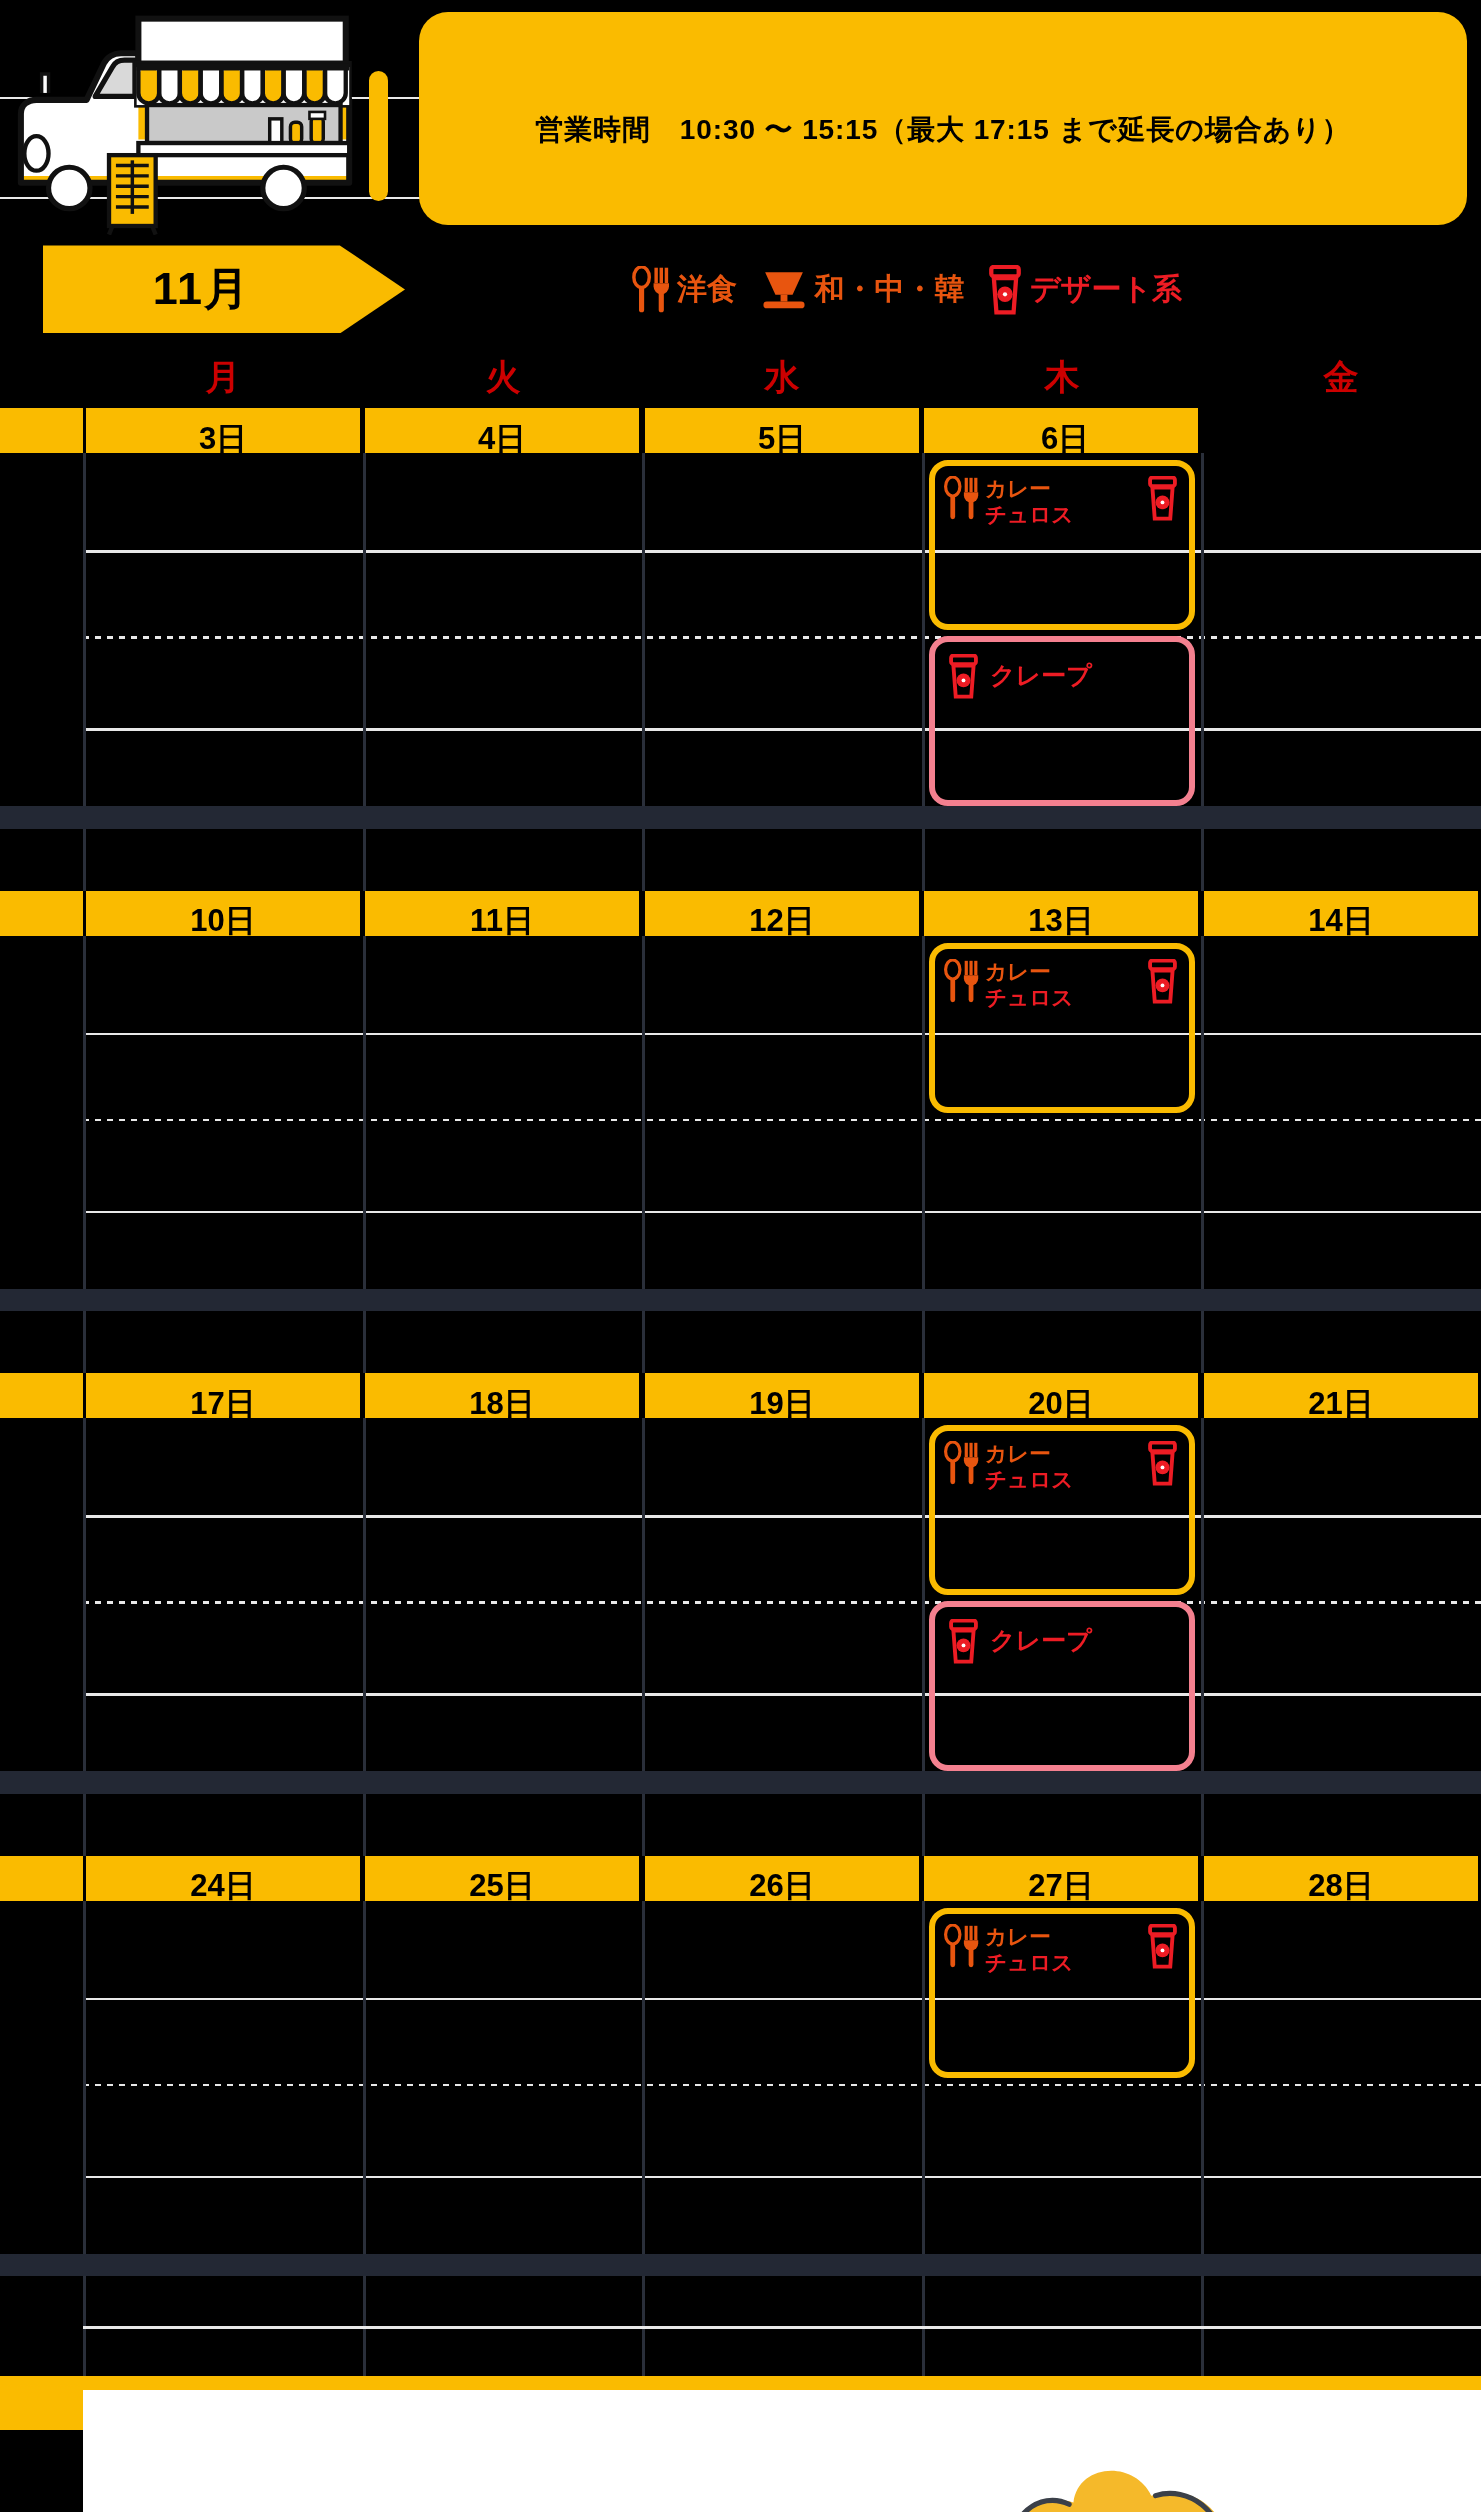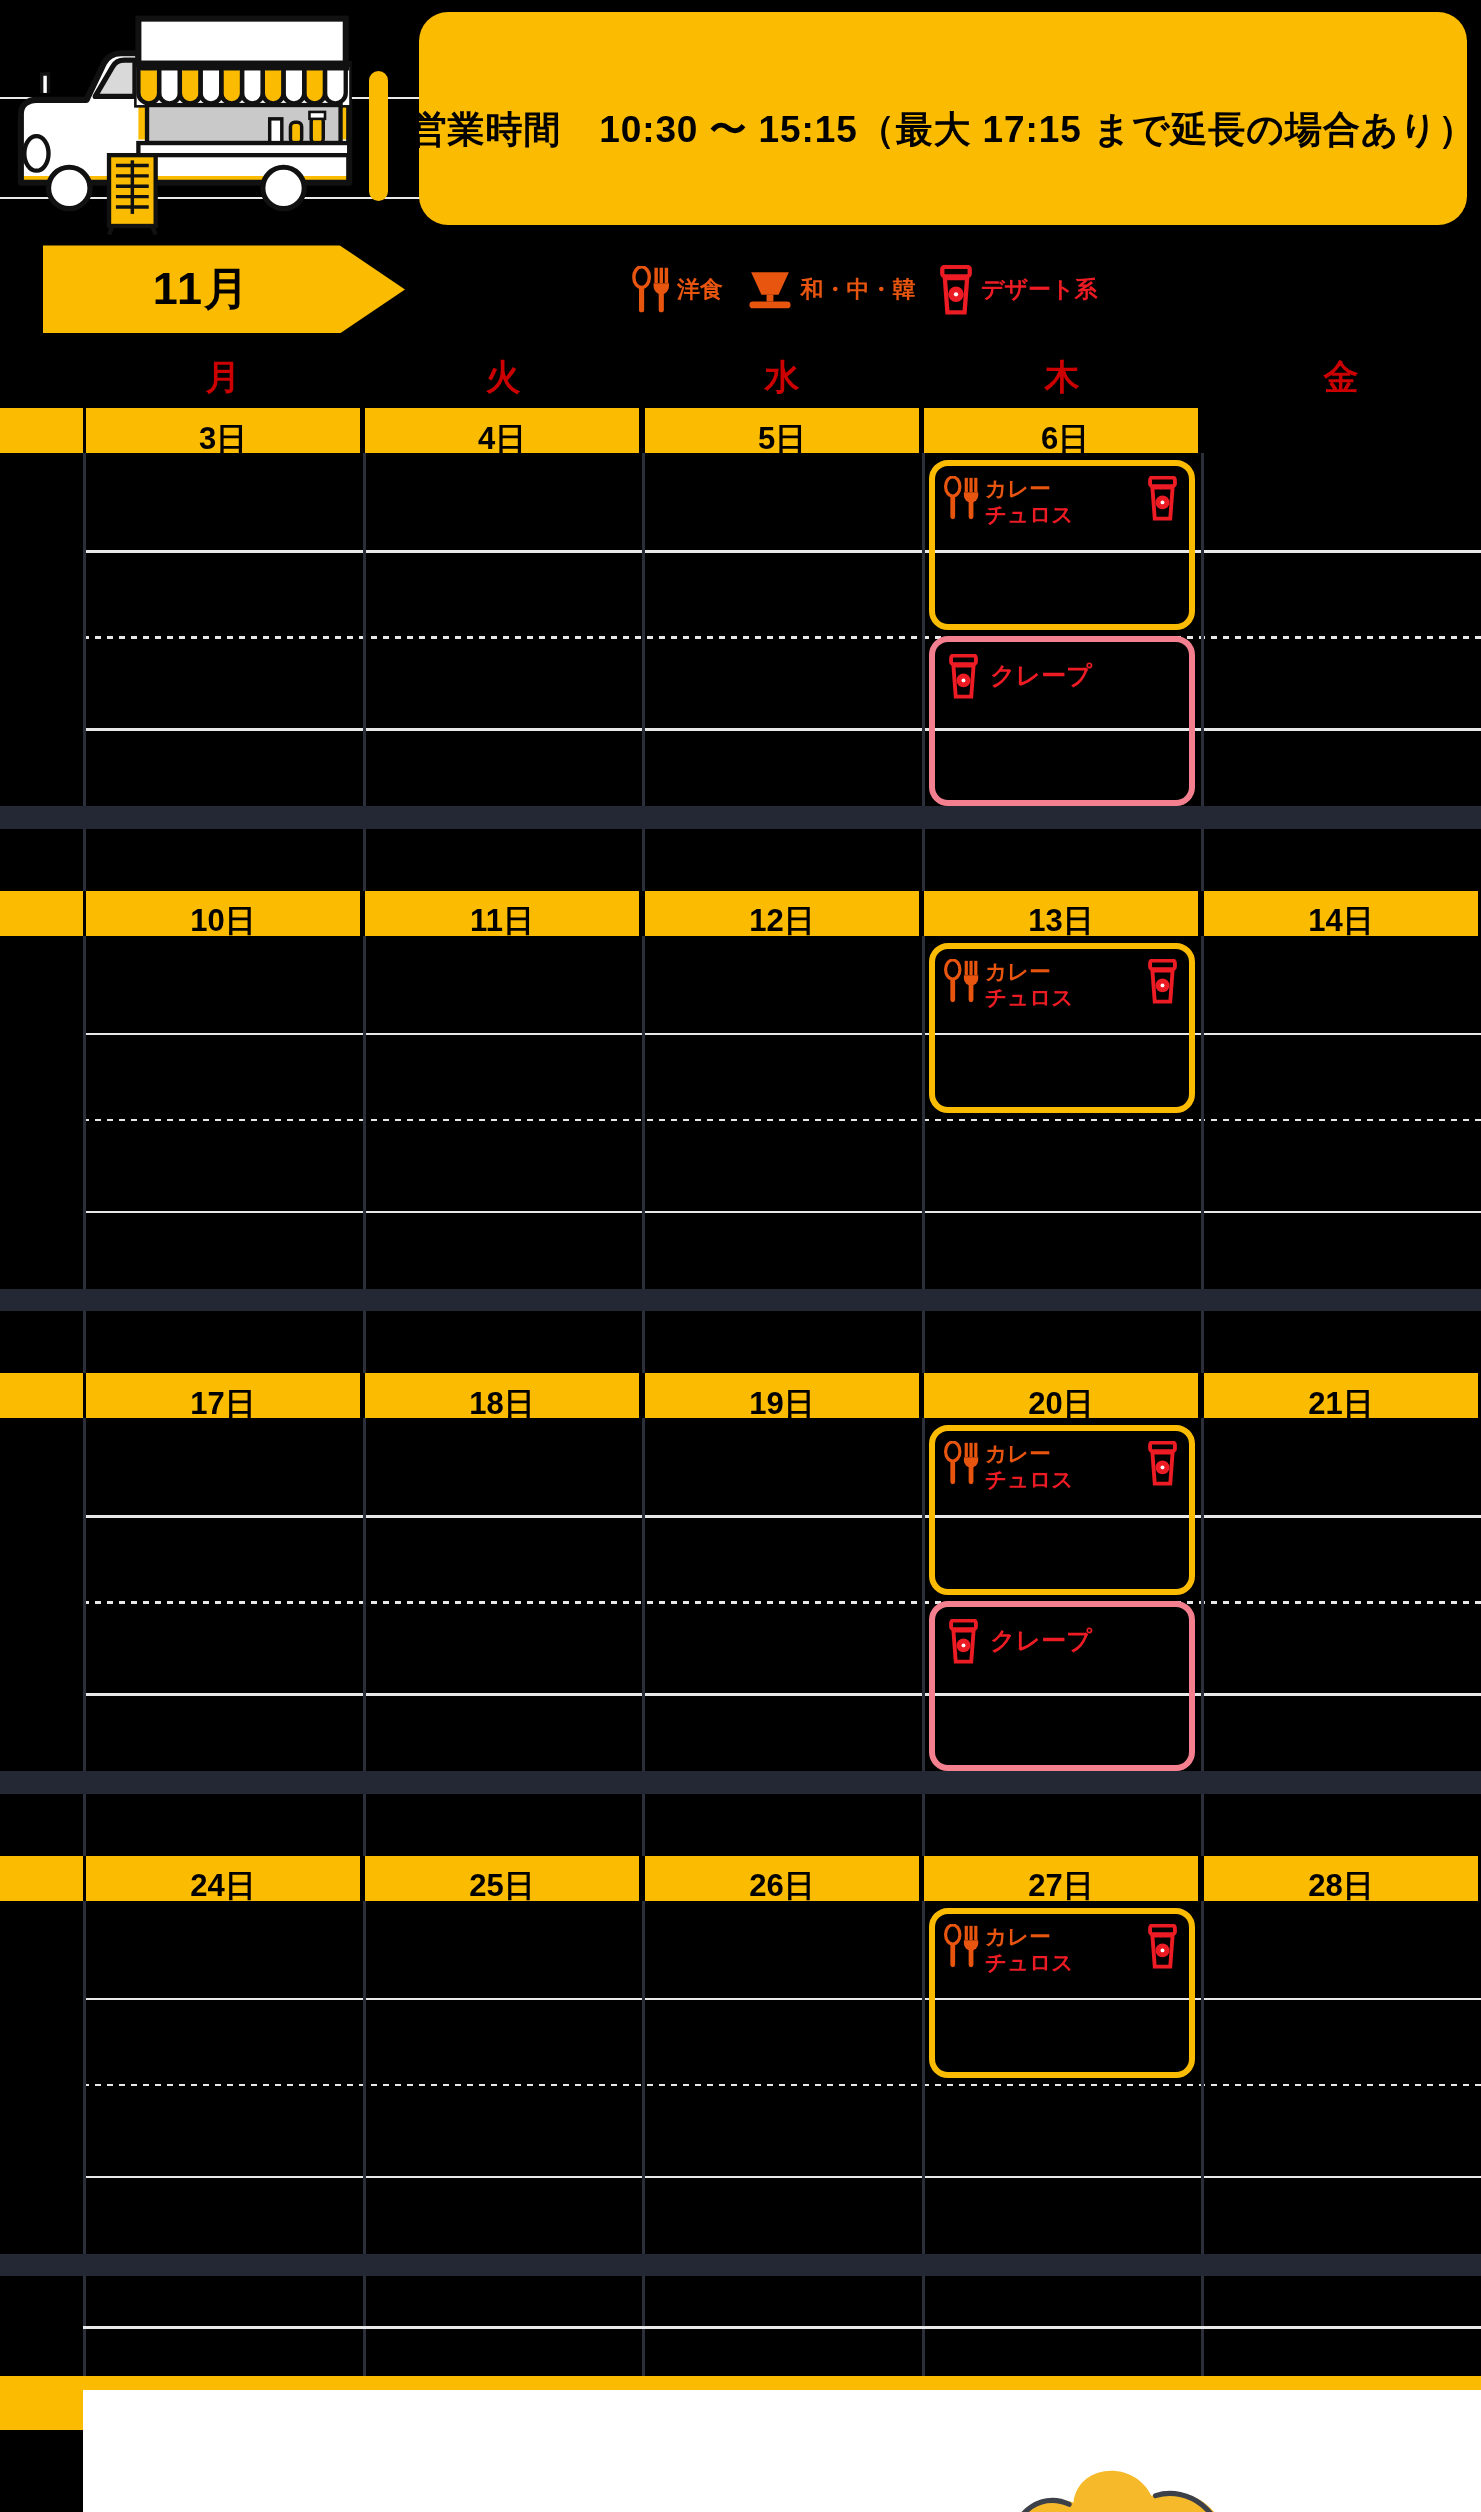--- a/index.html
+++ b/index.html
@@ -27,21 +27,21 @@
   #title-plate {
     position: absolute; left: 419px; top: 12px; width: 1048px; height: 213px;
     background: #FABB00; border-radius: 29px;
     display: flex; flex-direction: column; align-items: center; justify-content: center;
   }
   #title-main {
     font-size: 66px; font-weight: 900; color: #000;
     letter-spacing: 5.2px; line-height: 1; white-space: nowrap;
   }
   #title-sub {
-    margin-top: 22.5px; font-size: 37px; font-weight: 700; color: #000;
+    margin-top: 22.5px; font-size: 28px; font-weight: 700; color: #000;
     letter-spacing: 0.9px; white-space: nowrap;
   }
 
   
   .hdr-rule { position: absolute; height: 1.7px; background: #e9e9e9; }
 
   
   #band { position: absolute; left: 0; top: 235px; width: 1481px; height: 111px; background:#000; }
   #month-tag {
     position: absolute; left: 43px; top: 10.4px; width: 362px; height: 88px;
@@ -51,21 +51,21 @@
   }
   #month-text {
     font-size: 45px; font-weight: 900; color: #000; letter-spacing: 1.7px;
     margin-right: 45px;
   }
   #legend {
     position: absolute; left: 632px; top: 21px; width: 606px; height: 67px;
     display: flex; align-items: center; gap: 22.5px;
   }
   .leg-item { display: flex; align-items: center; gap: 7px; }
-  .leg-label { font-size: 23px; font-weight: 900; letter-spacing: 0px; }
+  .leg-label { font-size: 30px; font-weight: 900; letter-spacing: 0px; }
   .leg-label.western { color: #E8550F; }
   .leg-label.asian  { color: #E8550F; }
   .leg-label.dessert{ color: #ED1C24; }
 
   
   #cal { position: absolute; left: 0; top: 346px; width: 1481px; height: 2166px; }
 
   .dow-row { position: relative; height: 62px; background: #000; }
   .dow-cell {
     position: absolute; top: 0; height: 62px;

